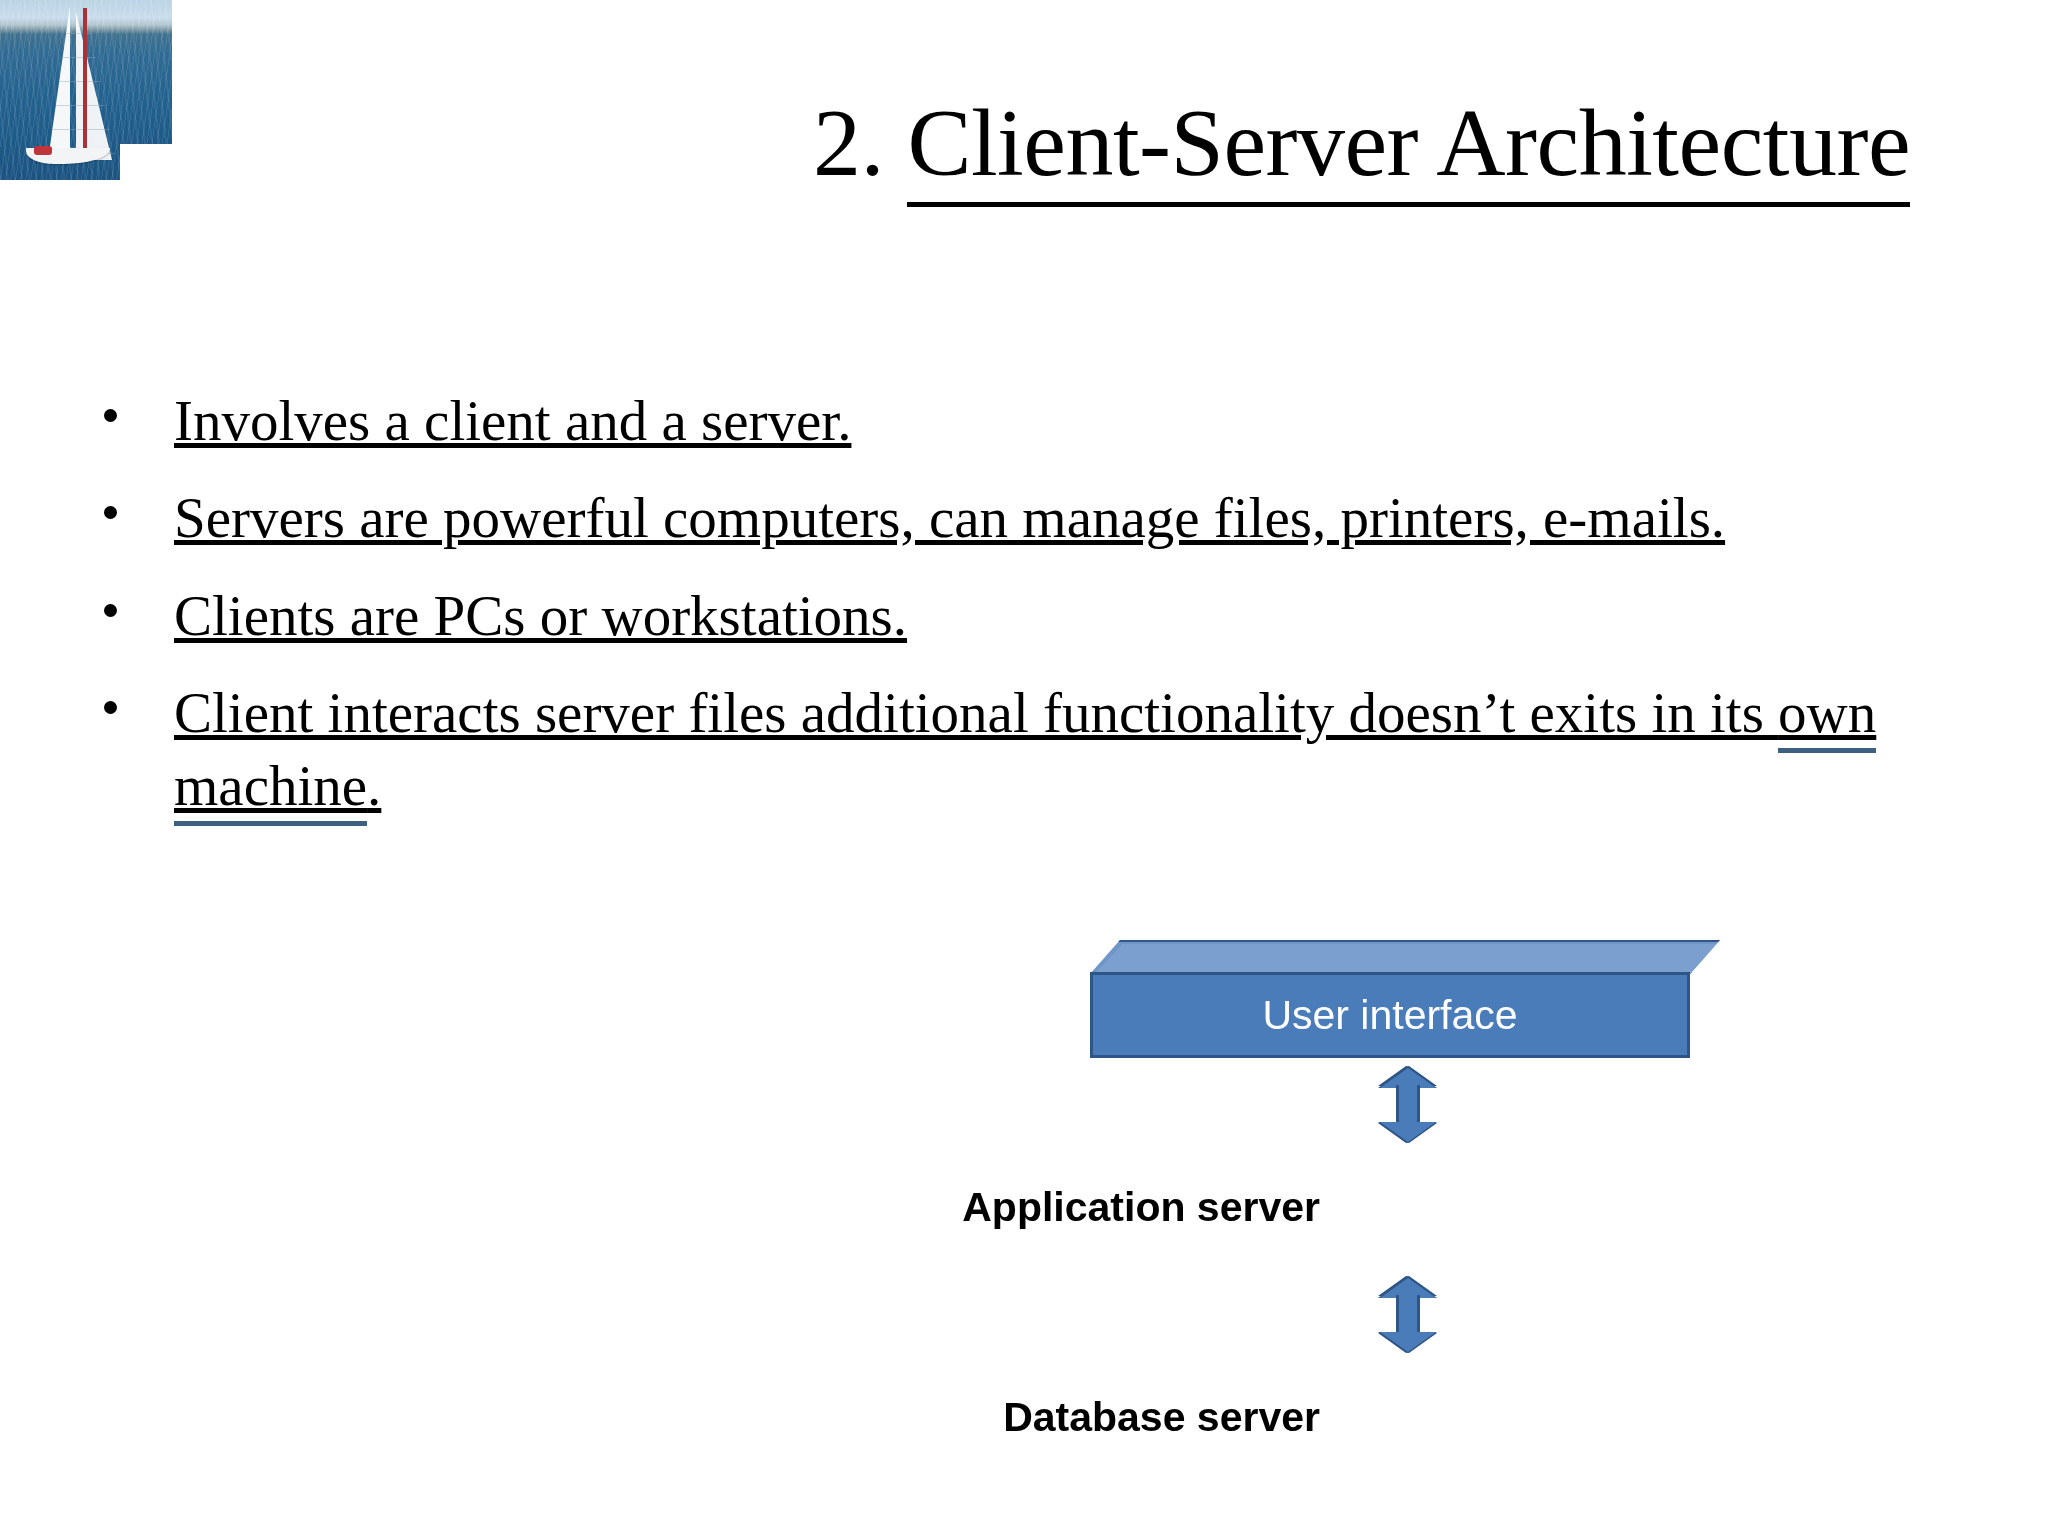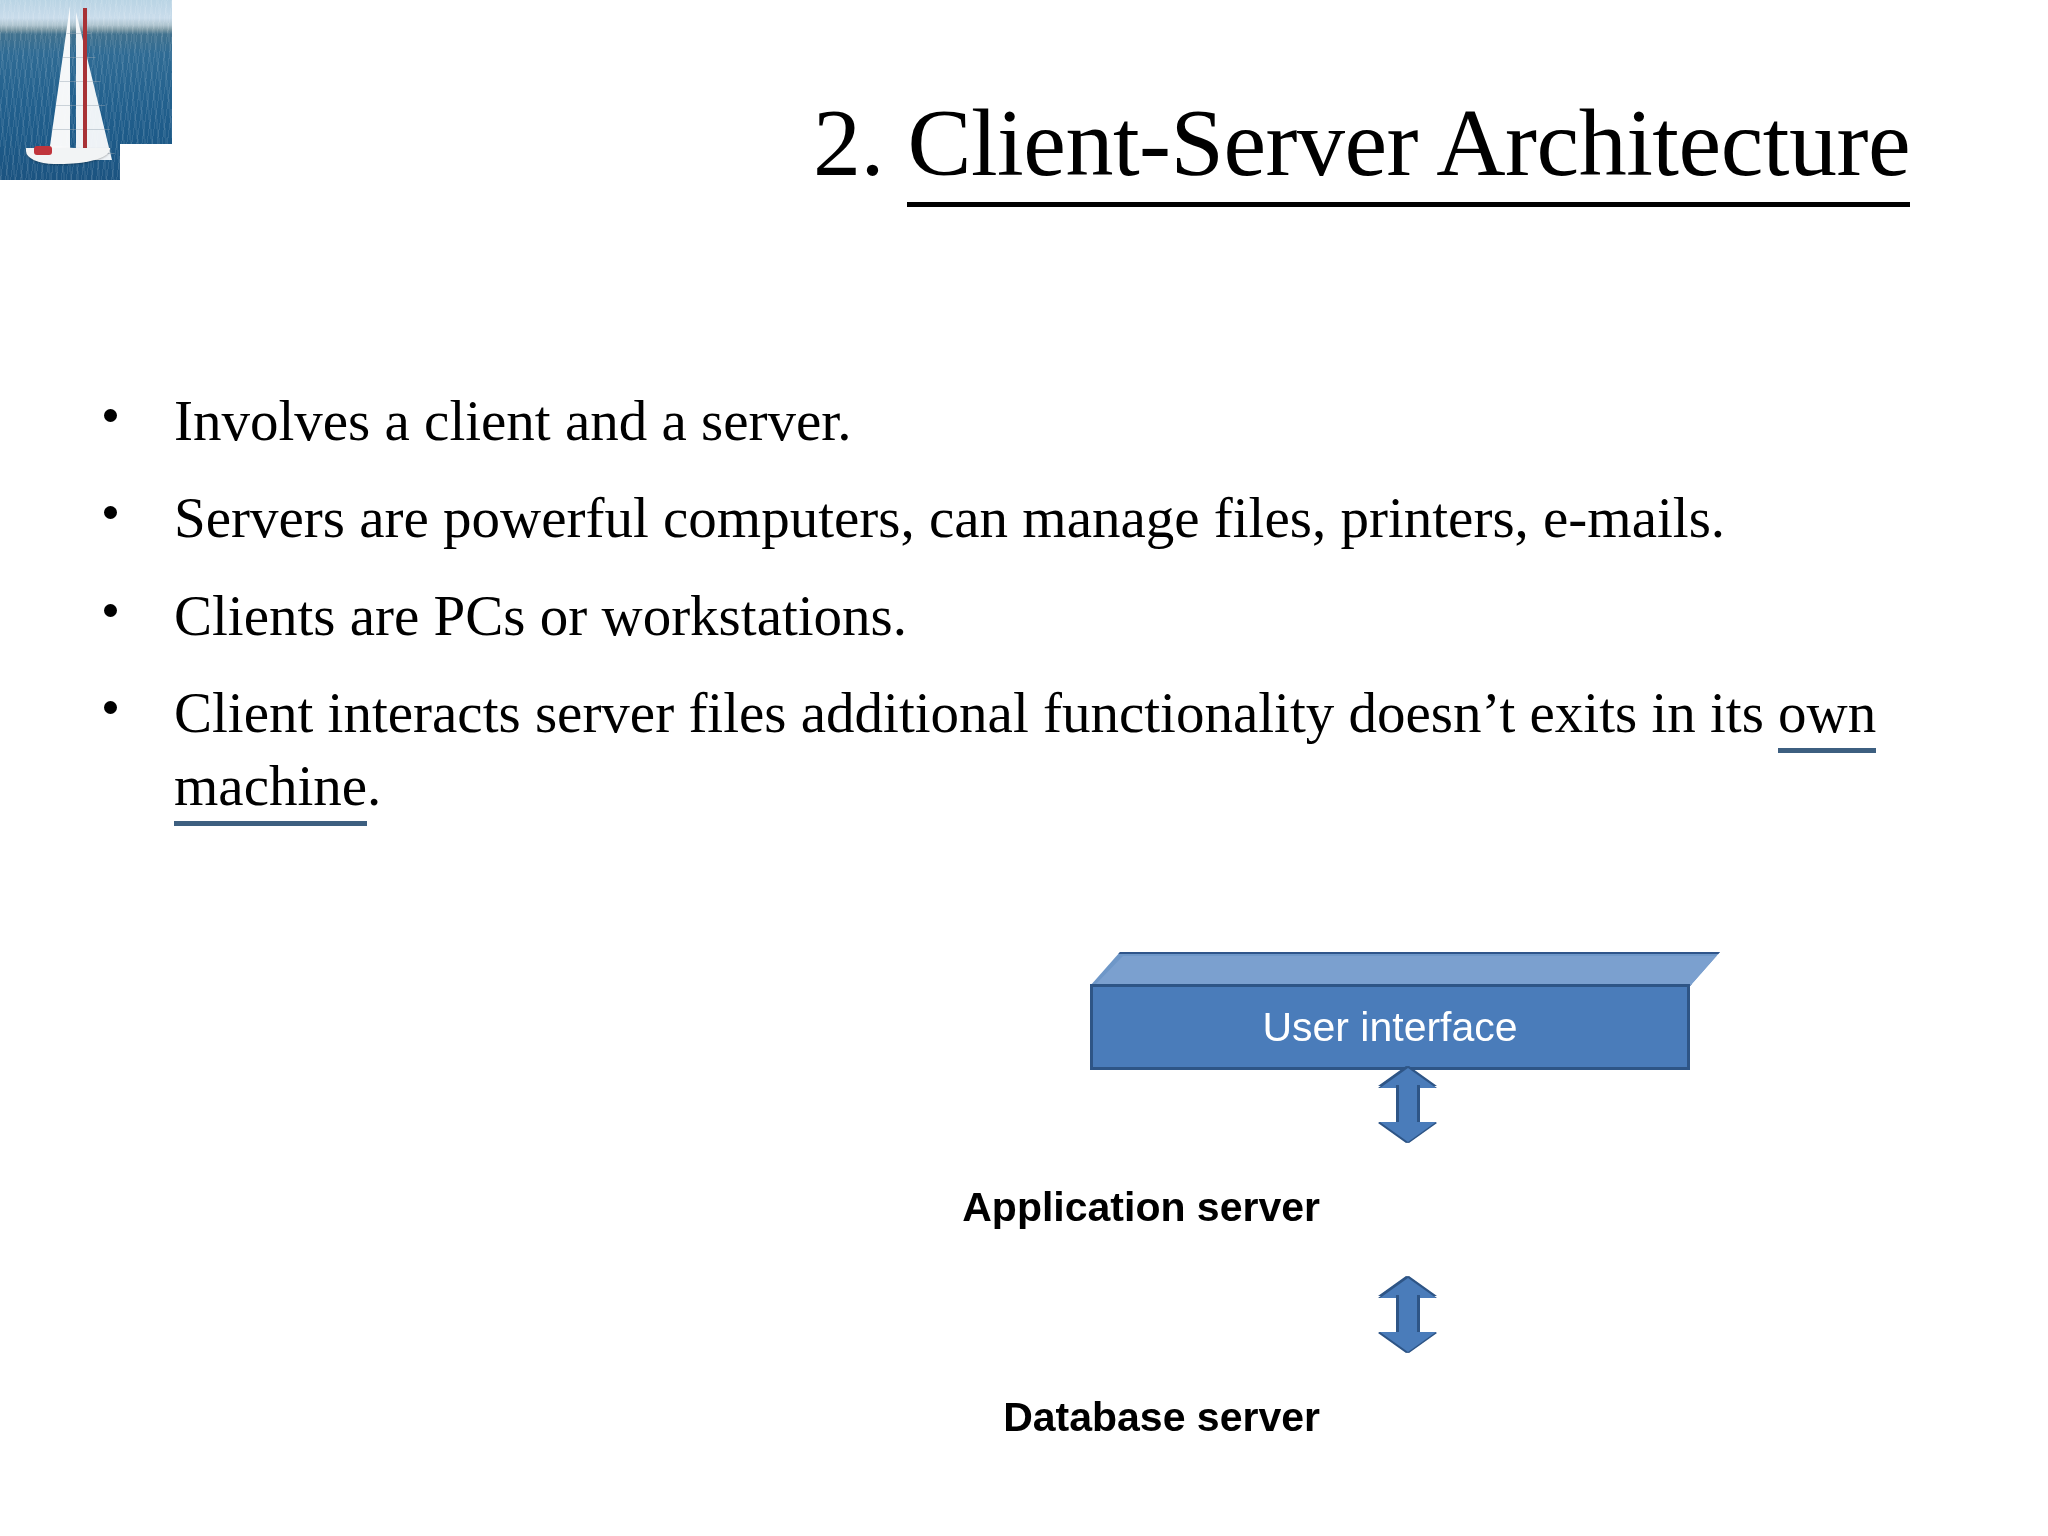--- a/index.html
+++ b/index.html
@@ -133,20 +133,21 @@
     top: 385px;
     width: 1820px;
     color: #000000;
     font-size: 57px;
     line-height: 1.27;
   }
   .bullet {
     position: relative;
     padding-left: 78px;
     margin-bottom: 25px;
+    text-decoration: underline;
   }
   .bullet .dot {
     position: absolute;
     left: 8px;
     top: 0.42em;
     width: 13px;
     height: 13px;
     background: #000;
     border-radius: 50%;
   }
@@ -302,21 +303,21 @@
 
     <div class="bullet">
       <span class="dot"></span>
       <span class="txt">Client interacts server files additional functionality doesn’t exits in its </span><span class="uline">own machine</span><span>.</span>
     </div>
 
   </div>
 
   <div id="diagram">
 
-    <div class="row" style="top:12px;">
+    <div class="row" style="top:0px;">
       <div class="row-label">Client</div>
       <div class="box3d">
         <div class="box-top">
           <div class="box-top-fill"></div>
         </div>
         <div class="box-front">
           <span class="box-label">User interface</span>
         </div>
       </div>
     </div>

